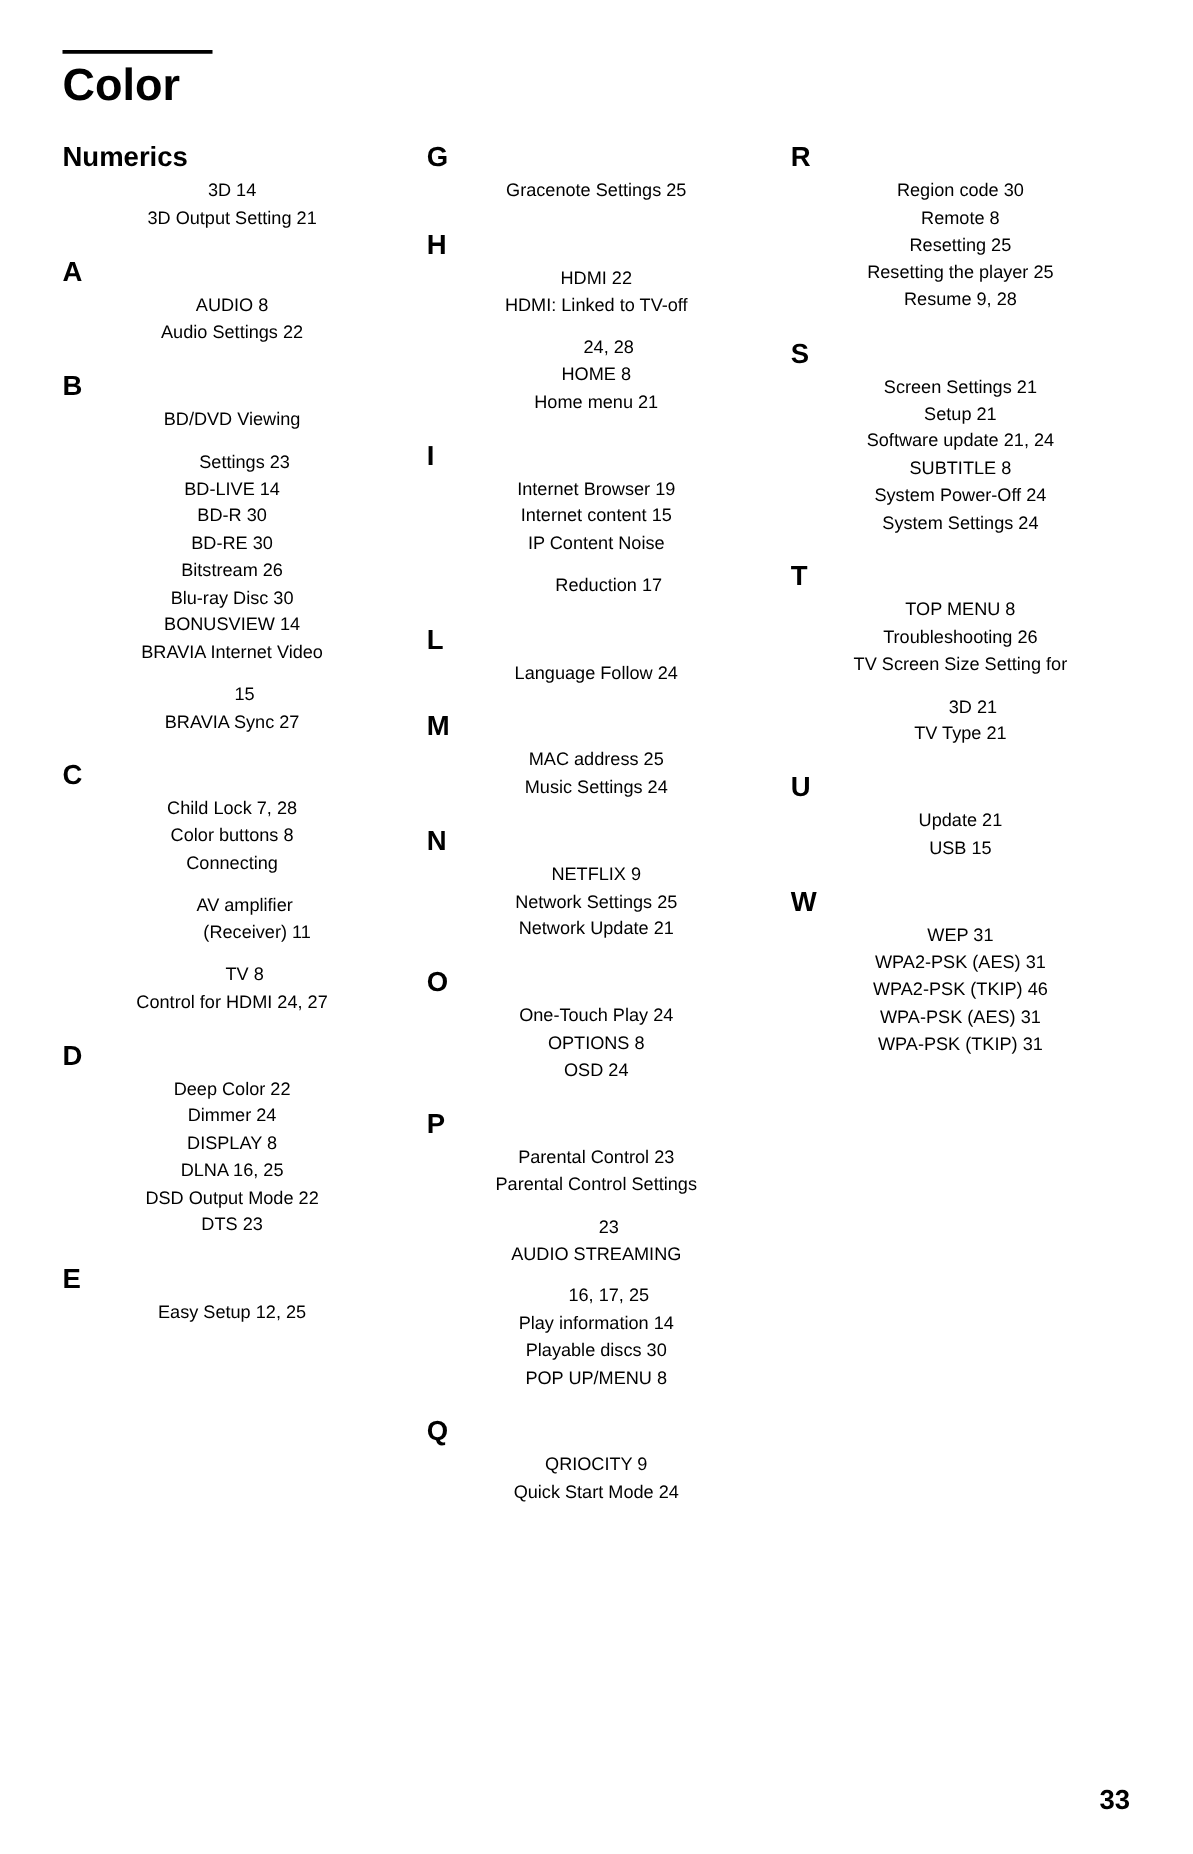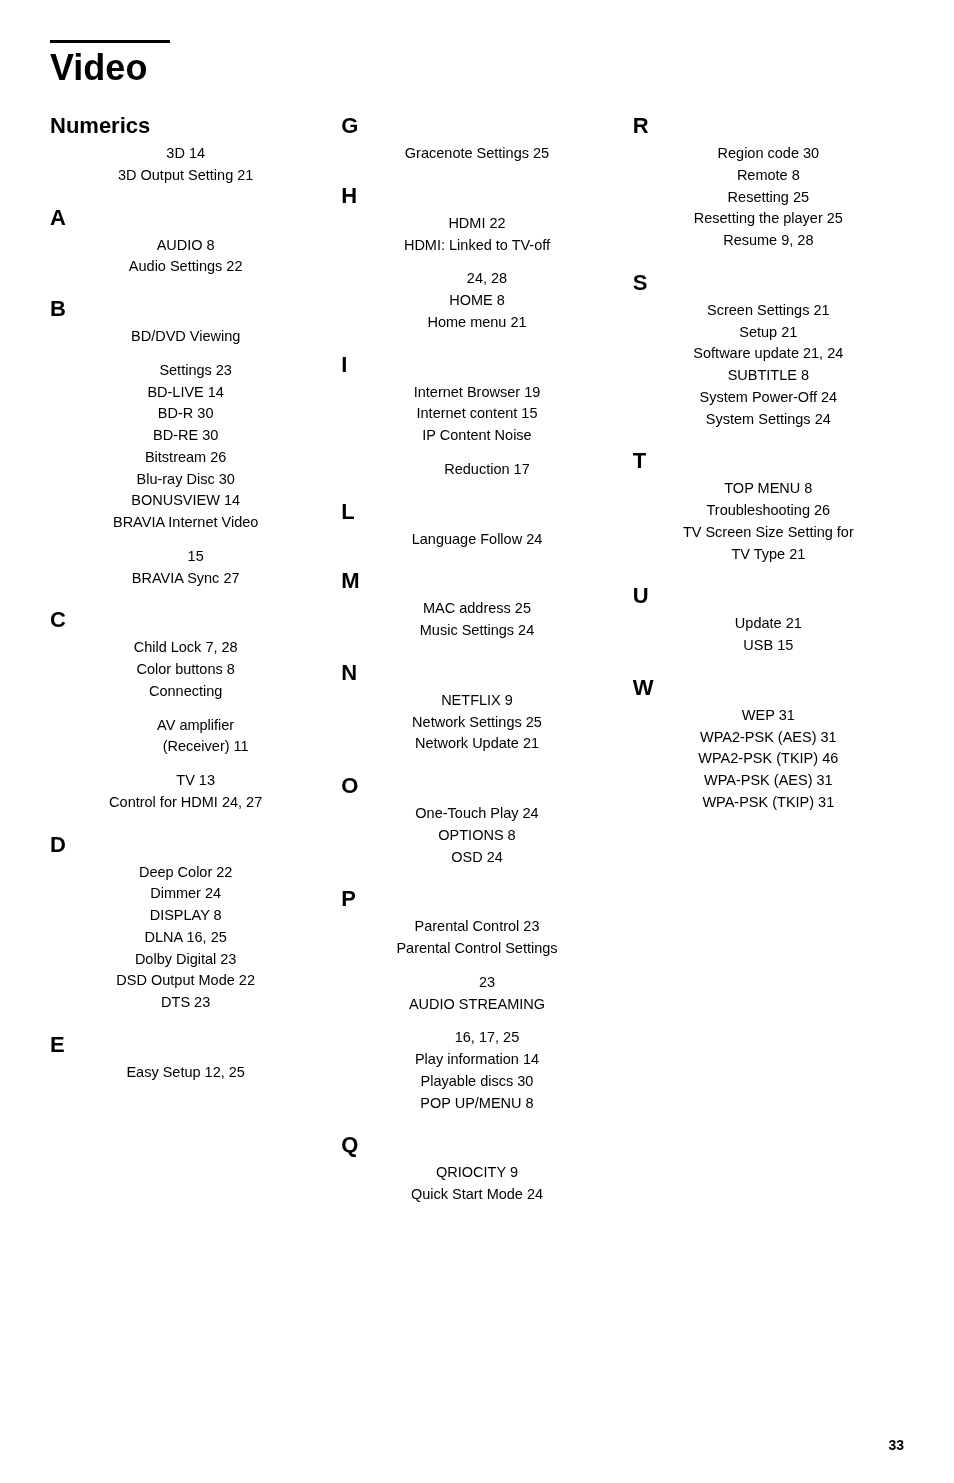--- a/index.html
+++ b/index.html
@@ -70,32 +70,32 @@
       padding-left: 20px;
       margin-top: 12px;
     }
     .section-items li.indented2 {
       padding-left: 40px;
     }
     .page-number {
       position: absolute;
       bottom: 30px;
       right: 50px;
-      font-size: 14px;
+      font-size: 22px;
       font-weight: bold;
       margin-top: 28px;
     }
   </style>
 </head>
 <body>
 
 <div class="page">
   <div class="page-title-area">
     <hr class="title-rule">
-    <h1 class="index-title">Video</h1>
+    <h1 class="index-title">Color</h1>
   </div>
   <div class="columns-wrapper" id="columns-wrapper">
   <div class="column">
         <div class="section">
           <div class="section-letter">Numerics</div>
           <ul class="section-items">
             <li>3D 14</li>
             <li>3D Output Setting 21</li>
           </ul>
         </div>
@@ -123,32 +123,31 @@
           </ul>
         </div>
         <div class="section">
           <div class="section-letter">C</div>
           <ul class="section-items">
             <li>Child Lock 7, 28</li>
             <li>Color buttons 8</li>
             <li>Connecting</li>
             <li class="indented">AV amplifier</li>
             <li class="indented2">(Receiver) 11</li>
-            <li class="indented">TV 13</li>
+            <li class="indented">TV 8</li>
             <li>Control for HDMI 24, 27</li>
           </ul>
         </div>
         <div class="section">
           <div class="section-letter">D</div>
           <ul class="section-items">
             <li>Deep Color 22</li>
             <li>Dimmer 24</li>
             <li>DISPLAY 8</li>
             <li>DLNA 16, 25</li>
-            <li>Dolby Digital 23</li>
             <li>DSD Output Mode 22</li>
             <li>DTS 23</li>
           </ul>
         </div>
         <div class="section">
           <div class="section-letter">E</div>
           <ul class="section-items">
             <li>Easy Setup 12, 25</li>
           </ul>
         </div>
@@ -250,20 +249,21 @@
             <li>System Power-Off 24</li>
             <li>System Settings 24</li>
           </ul>
         </div>
         <div class="section">
           <div class="section-letter">T</div>
           <ul class="section-items">
             <li>TOP MENU 8</li>
             <li>Troubleshooting 26</li>
             <li>TV Screen Size Setting for</li>
+            <li class="indented">3D 21</li>
             <li>TV Type 21</li>
           </ul>
         </div>
         <div class="section">
           <div class="section-letter">U</div>
           <ul class="section-items">
             <li>Update 21</li>
             <li>USB 15</li>
           </ul>
         </div>

